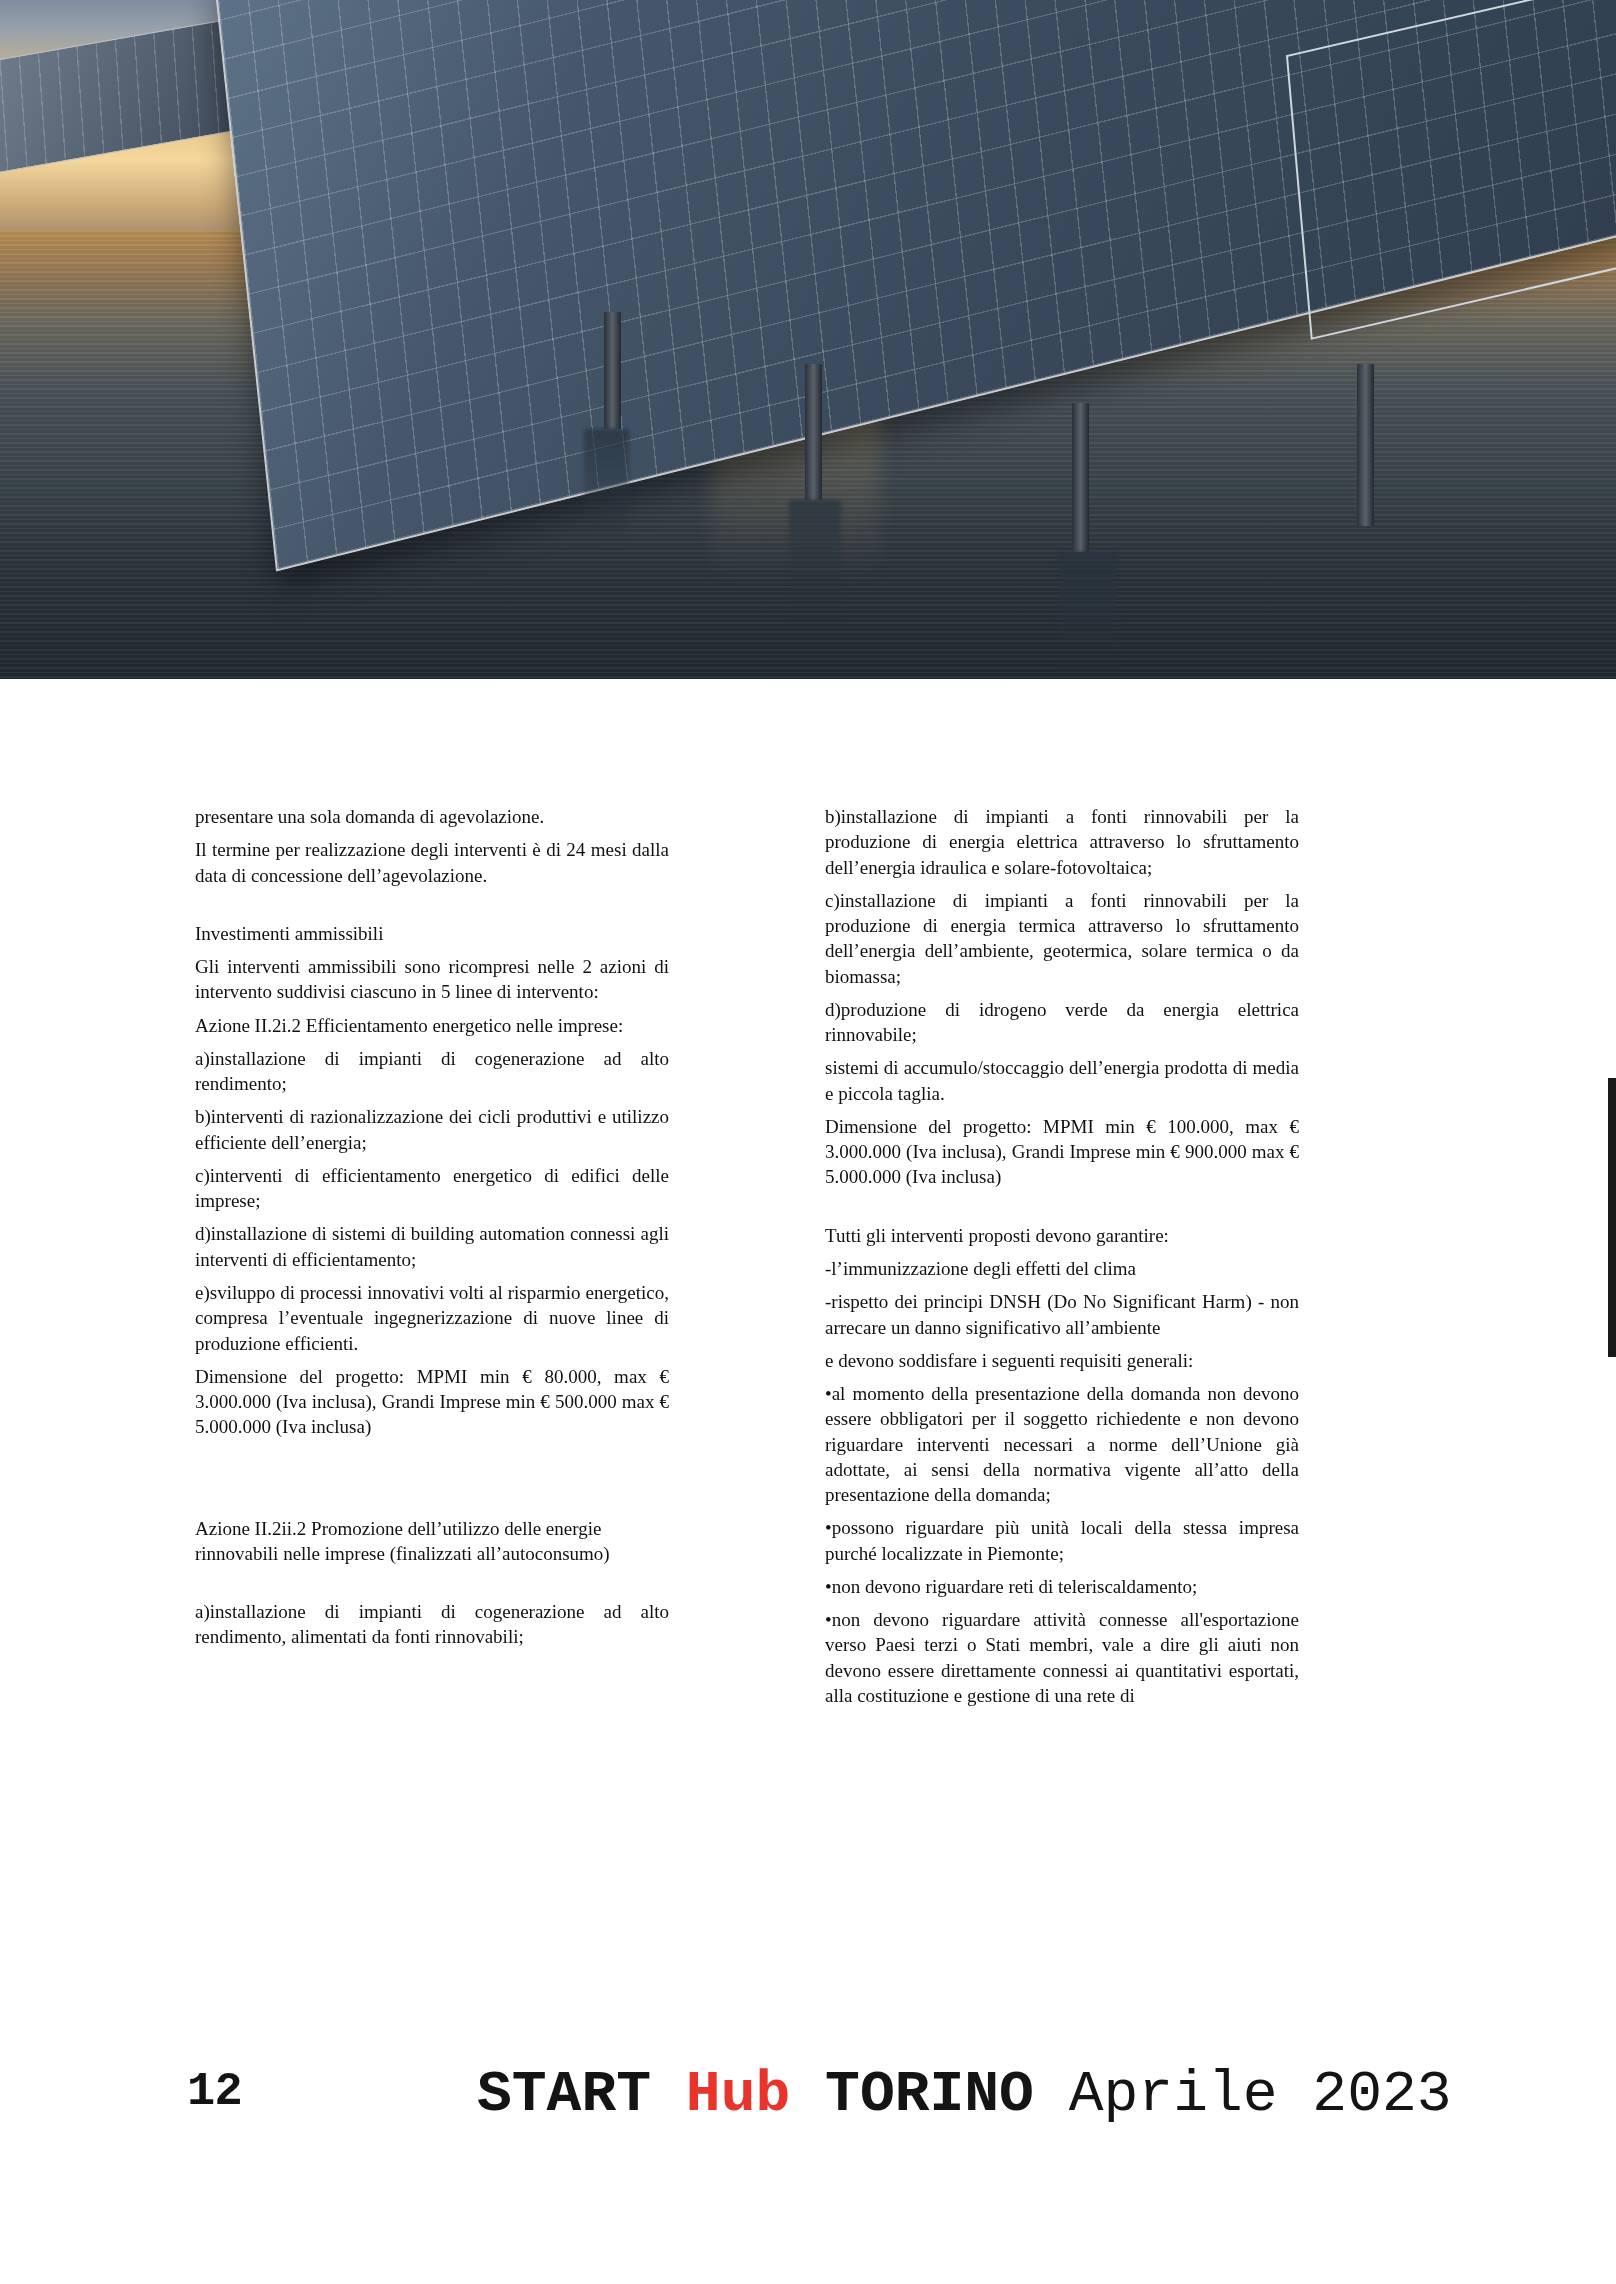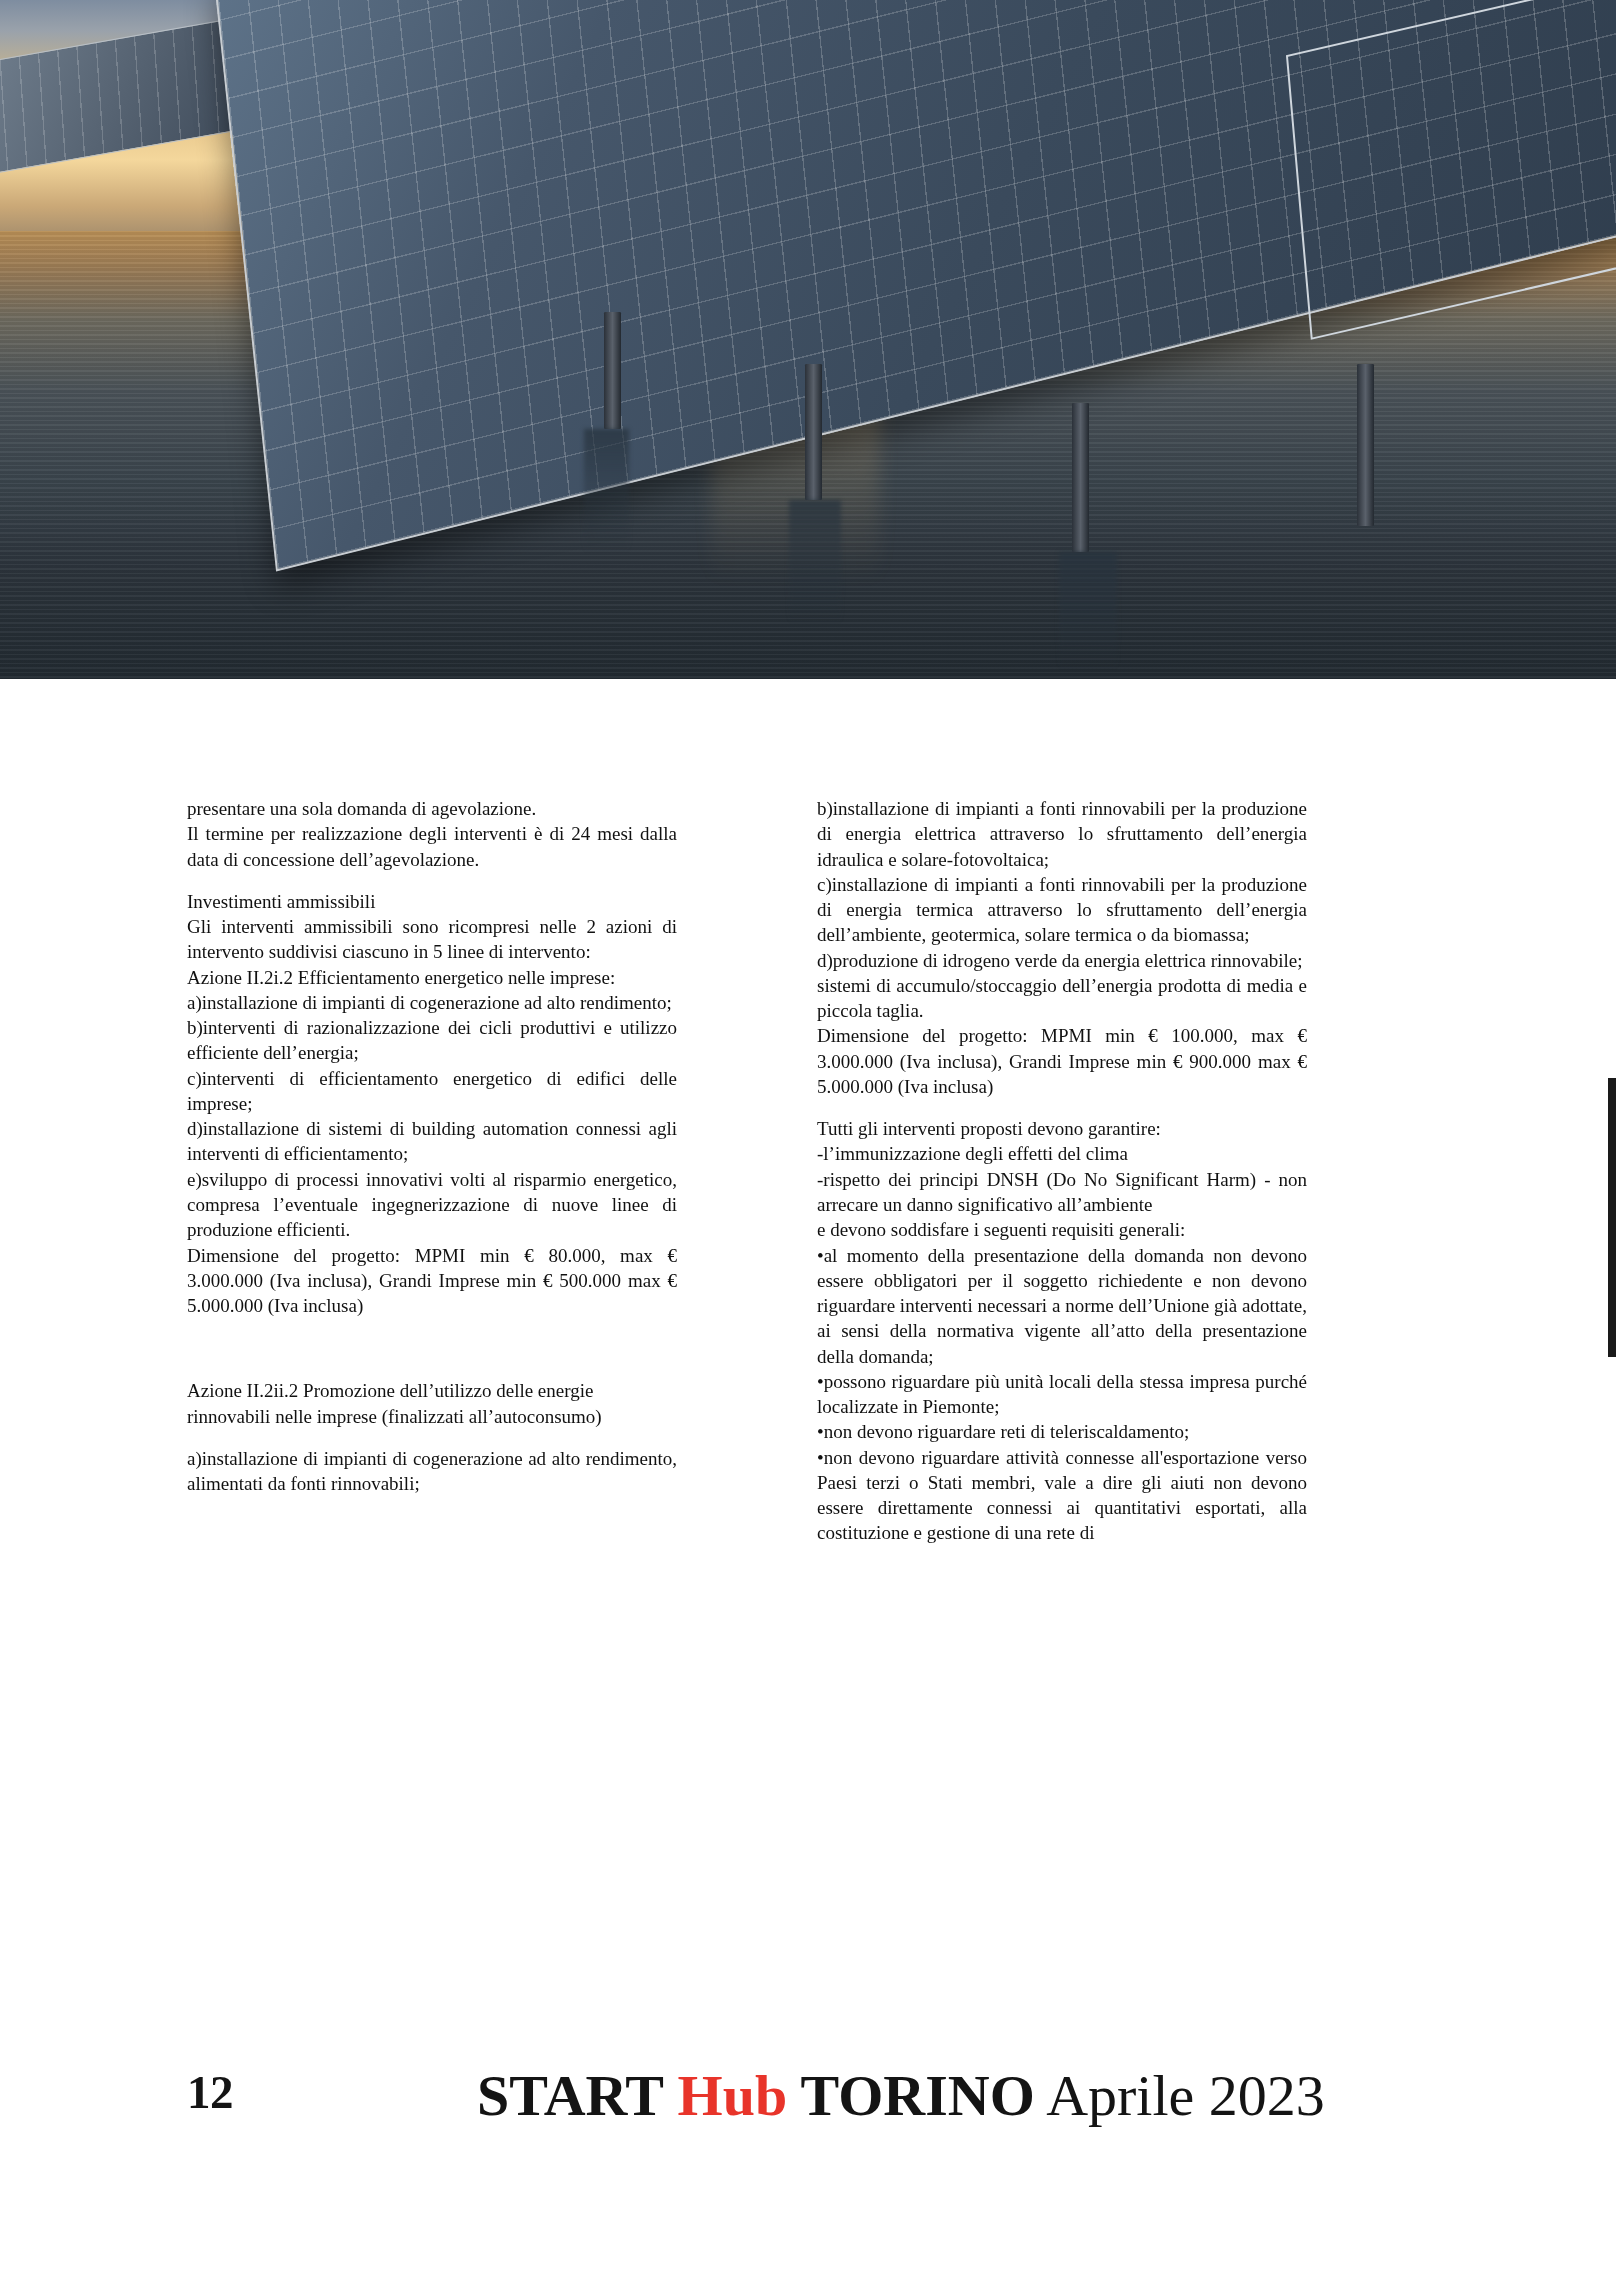--- a/index.html
+++ b/index.html
@@ -145,21 +145,21 @@
   }
   .col {
     width: 490px;
     font-size: 19px;
     line-height: 1.33;
     color: #111111;
     text-align: justify;
     hyphens: none;
   }
   .col p {
-    margin: 0;
+    margin: 8px;
   }
   .bold { font-weight: normal; }
   .spacer-sm { height: 17px; }
   .spacer-lg { height: 60px; }
   .nojust { text-align: left; }
 
   
   .edge-tick {
     position: absolute;
     right: 0;
@@ -169,21 +169,21 @@
     background: #1a1a1a;
   }
 
   
   .footer {
     position: absolute;
     left: 0;
     top: 2065px;
     width: 1616px;
     height: 97px;
-    font-family: Liberation Serif, serif;
+    font-family: Liberation Mono, monospace;
     display: flex;
     align-items: center;
   }
   .page-number {
     position: absolute;
     left: 187px;
     top: 0;
     font-size: 47px;
     font-weight: bold;
     color: #141414;

